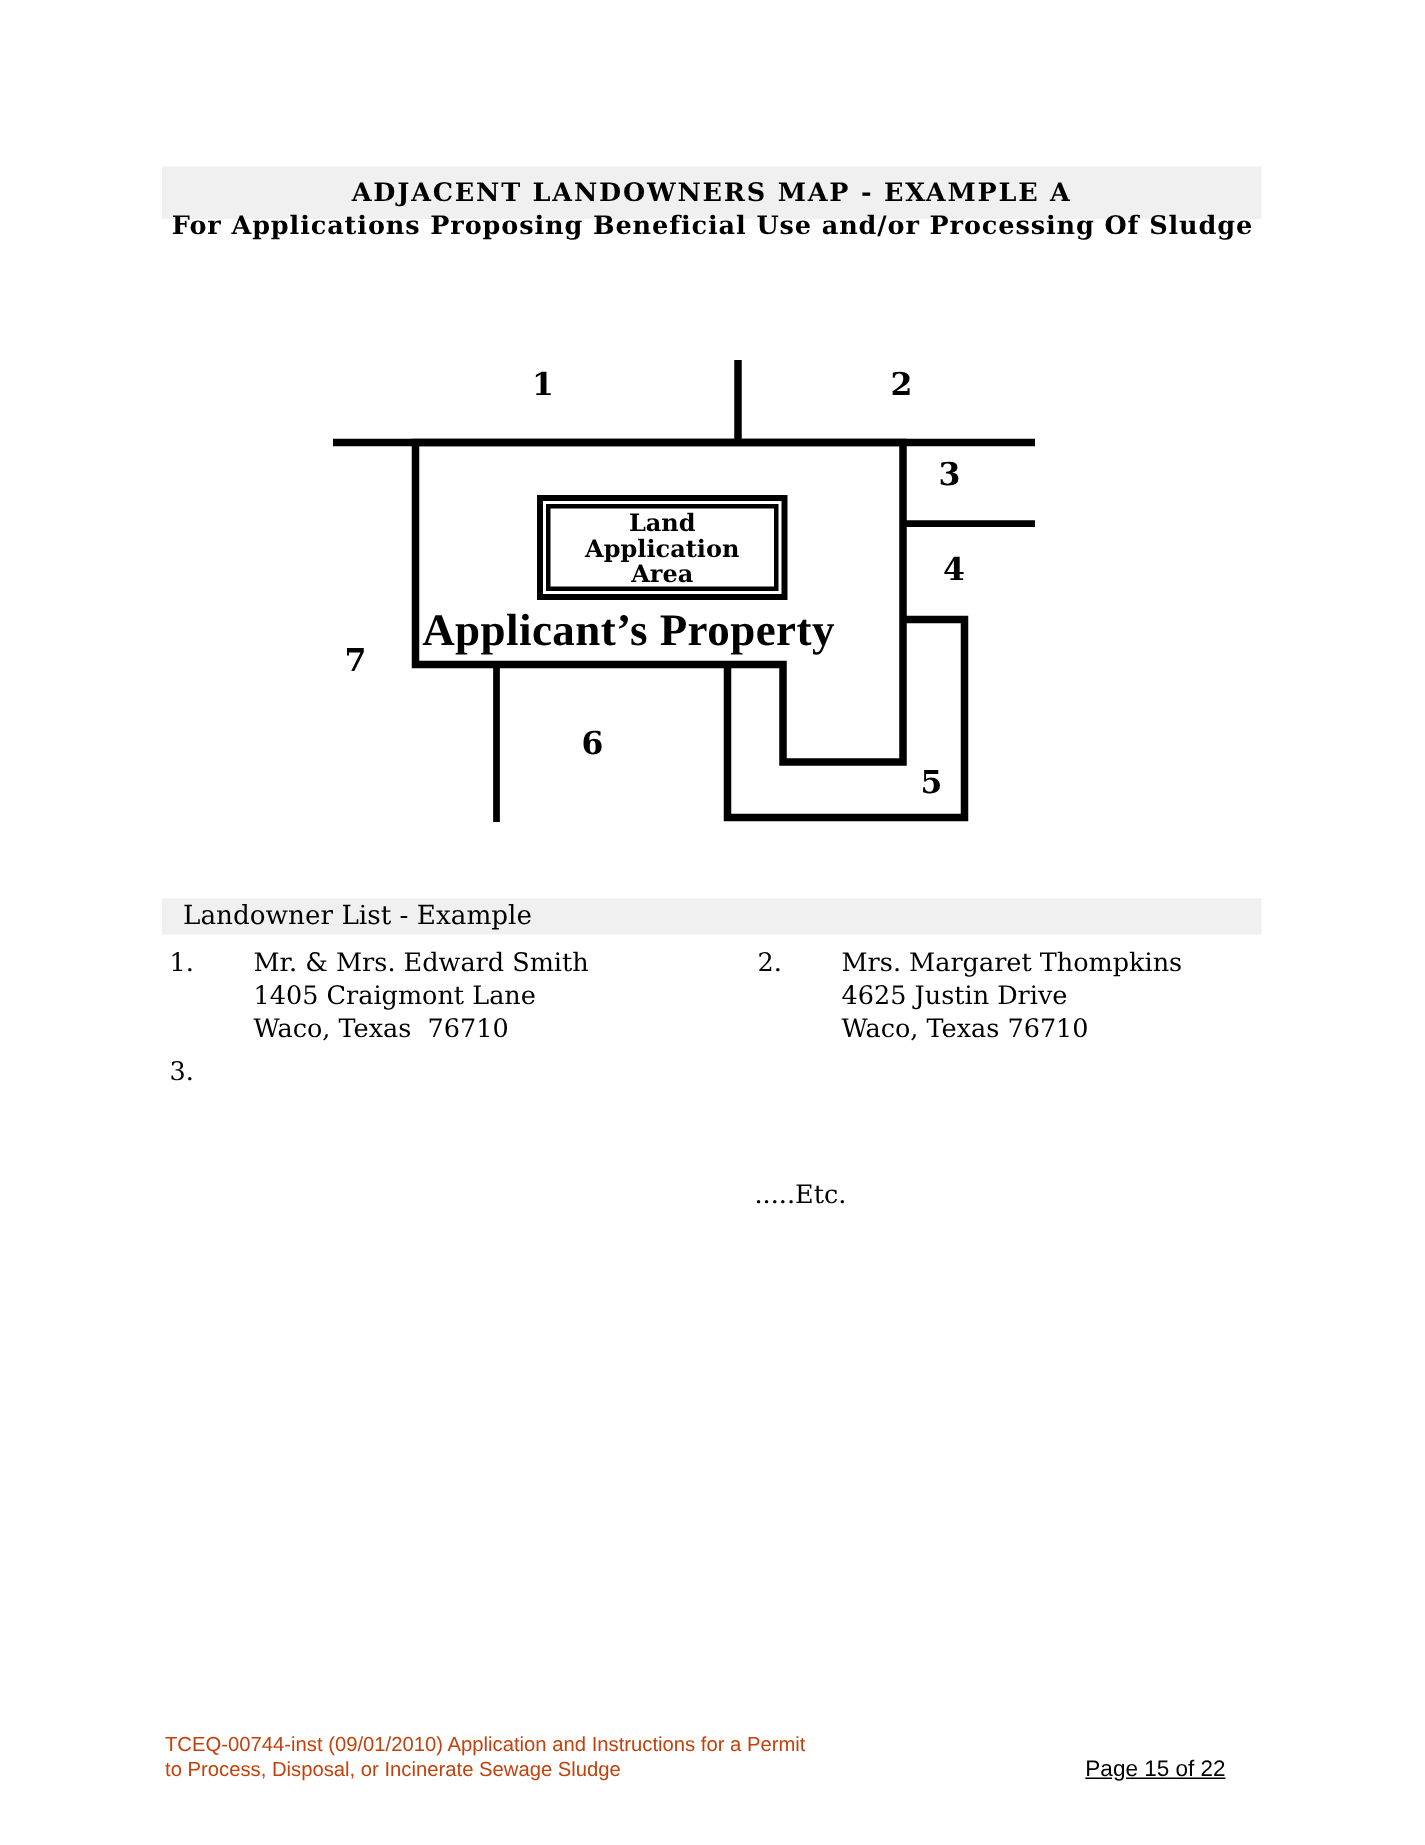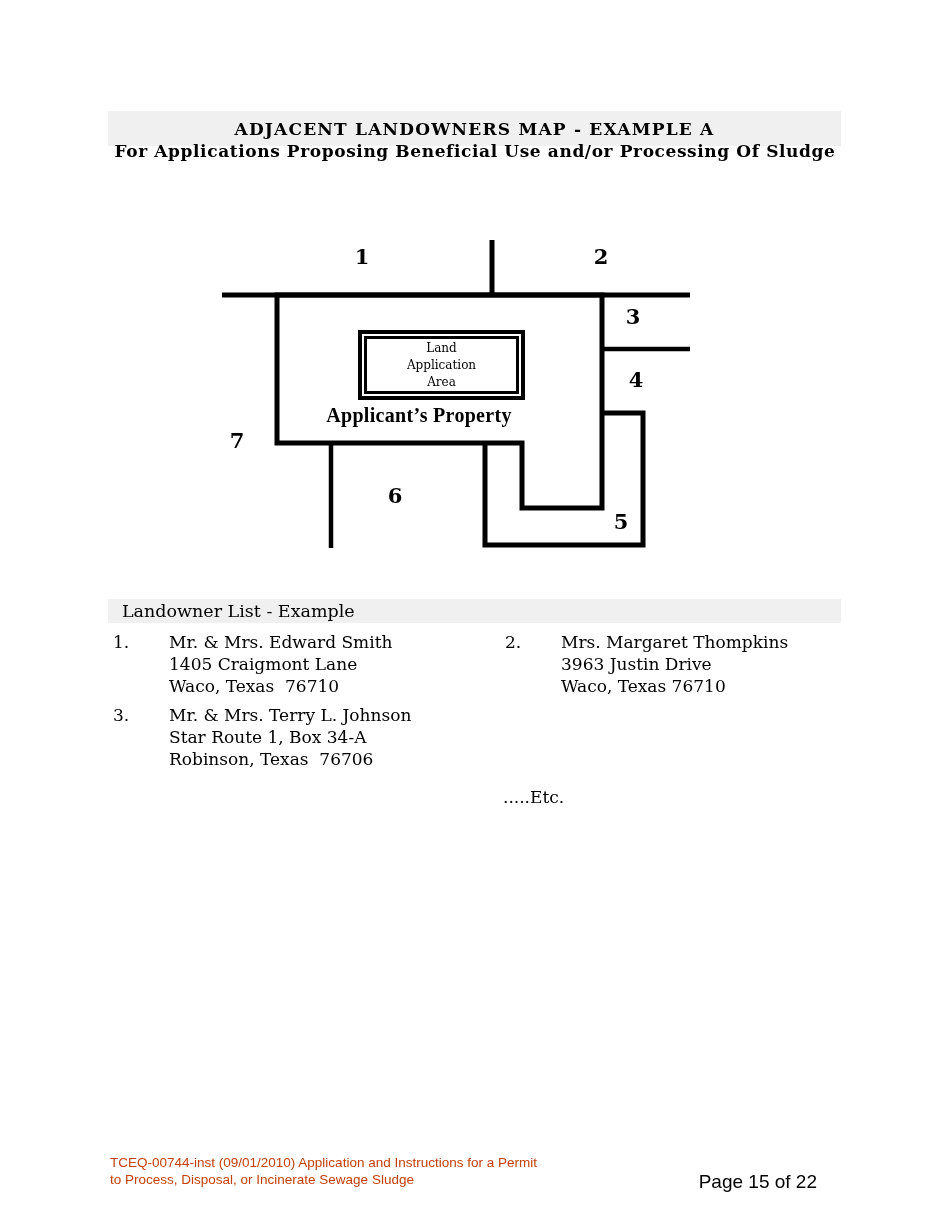--- a/index.html
+++ b/index.html
@@ -66,33 +66,33 @@
     width: 100%;
     height: 100%;
     box-sizing: border-box;
     border: 3px solid #000;
     display: flex;
     flex-direction: column;
     align-items: center;
     justify-content: center;
   }
   .laa-line {
-    font-weight: normal;
-    font-size: 12px;
+    font-weight: bold;
+    font-size: 16px;
     line-height: 17px;
     white-space: pre;
   }
   .applicant-label {
     position: absolute;
     left: 419px;
     top: 174px;
     transform: translateX(-50%);
     font-family: "Liberation Serif", serif;
     font-weight: bold;
-    font-size: 20px;
+    font-size: 30px;
     letter-spacing: 0.3px;
     white-space: pre;
   }
   .list-header-bar {
     top: 599px;
     height: 24px;
     display: flex;
     align-items: center;
   }
   .list-header-text {
@@ -123,22 +123,23 @@
     font-size: 13.5px;
     line-height: 17px;
     color: #c2410c;
   }
   .footer .fline { white-space: pre; }
   .page-number {
     position: absolute;
     top: 1171px;
     right: 133px;
     font-family: "Liberation Sans", sans-serif;
-    font-size: 19px;
-    white-space: pre;
+    font-size: 15px;
+    white-space: pre;
+    text-decoration: underline;
   }
 </style>
 </head>
 <body>
 
 <div class="page">
 
   <div class="graybar title-bar">
     <span class="title-text">ADJACENT LANDOWNERS MAP - EXAMPLE A</span>
   </div>
@@ -189,32 +190,27 @@
       <div class="addr-line">Mr. &amp; Mrs. Edward Smith</div>
       <div class="addr-line">1405 Craigmont Lane</div>
       <div class="addr-line">Waco, Texas  76710</div>
     </span>
   </div>
 
   <div class="entry" style="left:505px; top:631px;">
     <span class="num">2.</span>
     <span class="addr">
       <div class="addr-line">Mrs. Margaret Thompkins</div>
-      <div class="addr-line">3963 Justin Drive</div>
+      <div class="addr-line">4625 Justin Drive</div>
       <div class="addr-line">Waco, Texas 76710</div>
     </span>
   </div>
 
   <div class="entry" style="left:113px; top:704px;">
     <span class="num">3.</span>
-    <span class="addr">
-      <div class="addr-line">Mr. &amp; Mrs. Terry L. Johnson</div>
-      <div class="addr-line">Star Route 1, Box 34-A</div>
-      <div class="addr-line">Robinson, Texas  76706</div>
-    </span>
   </div>
 
   <div class="etc-note" style="left:503px; top:746px;">.....Etc.</div>
 
   <div class="footer">
     <div class="fline">TCEQ-00744-inst (09/01/2010) Application and Instructions for a Permit</div>
     <div class="fline">to Process, Disposal, or Incinerate Sewage Sludge</div>
   </div>
   <div class="page-number">Page 15 of 22</div>
 

